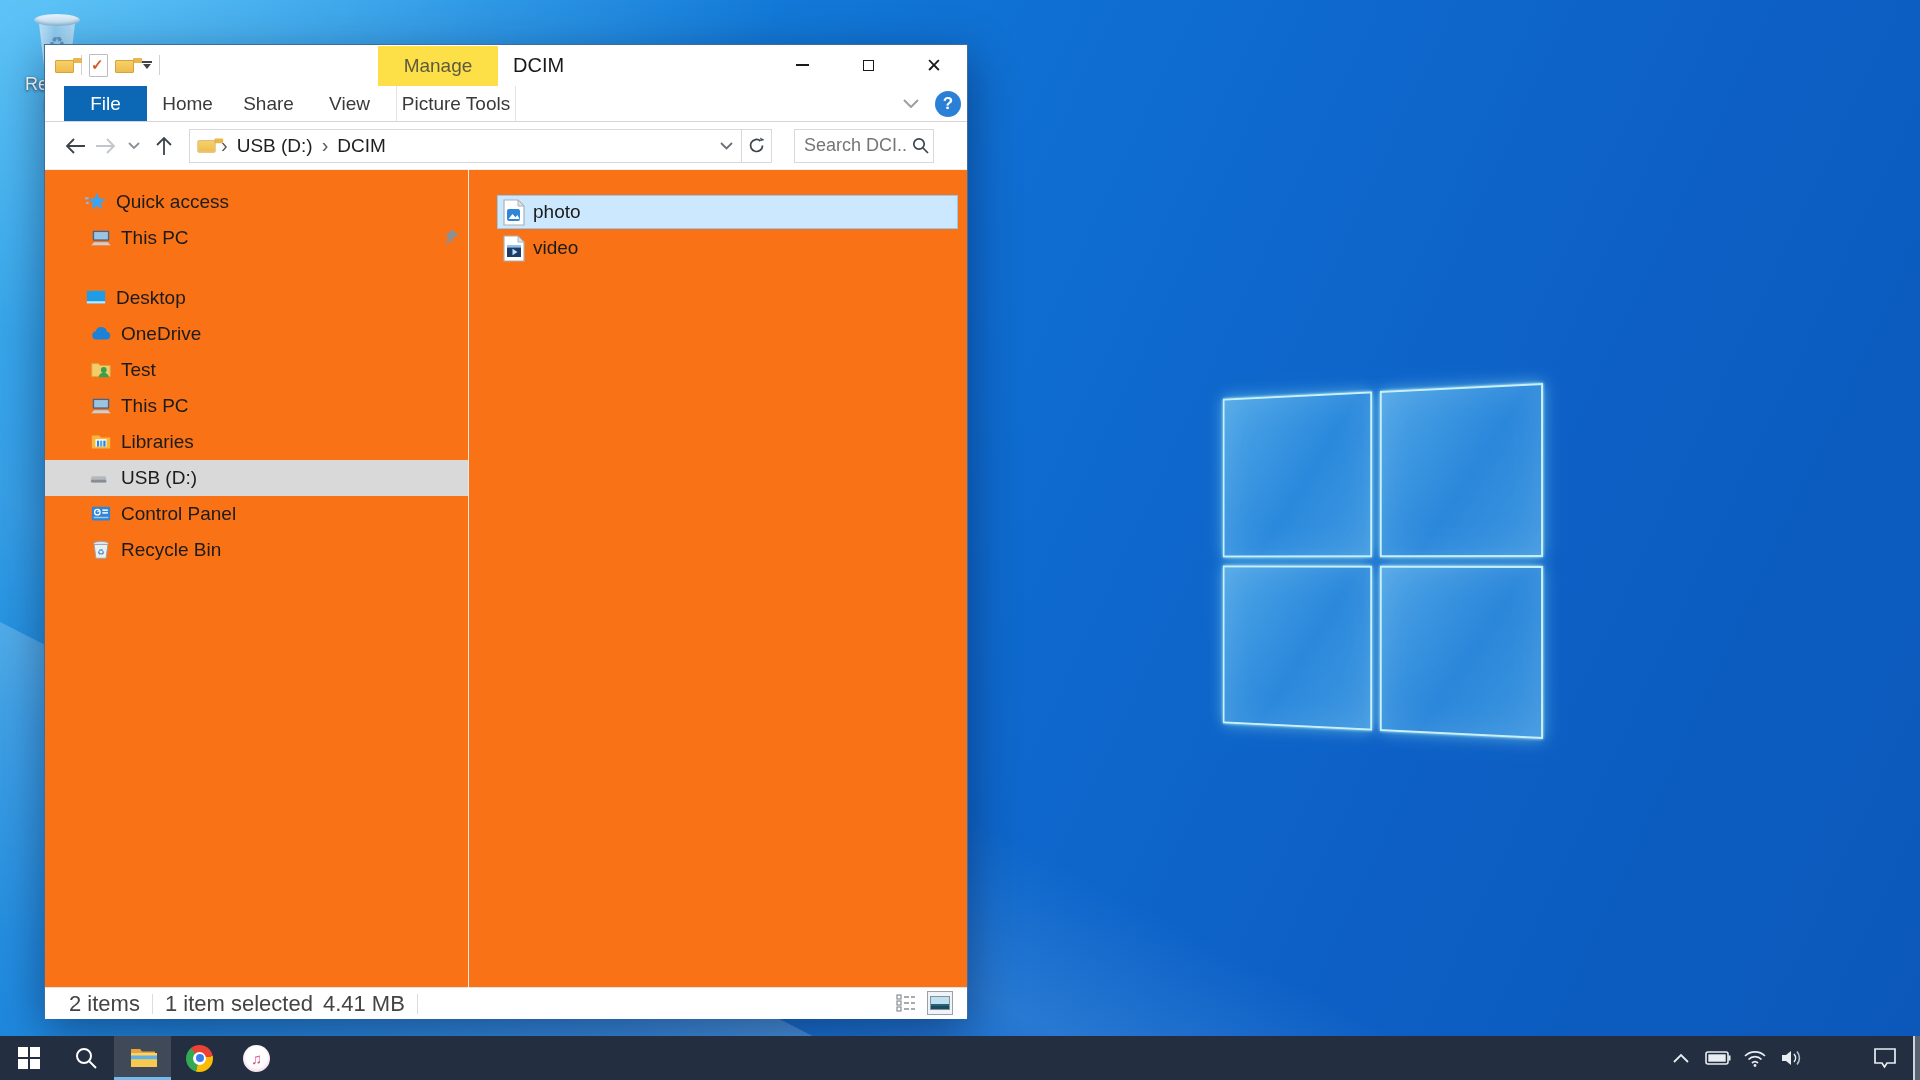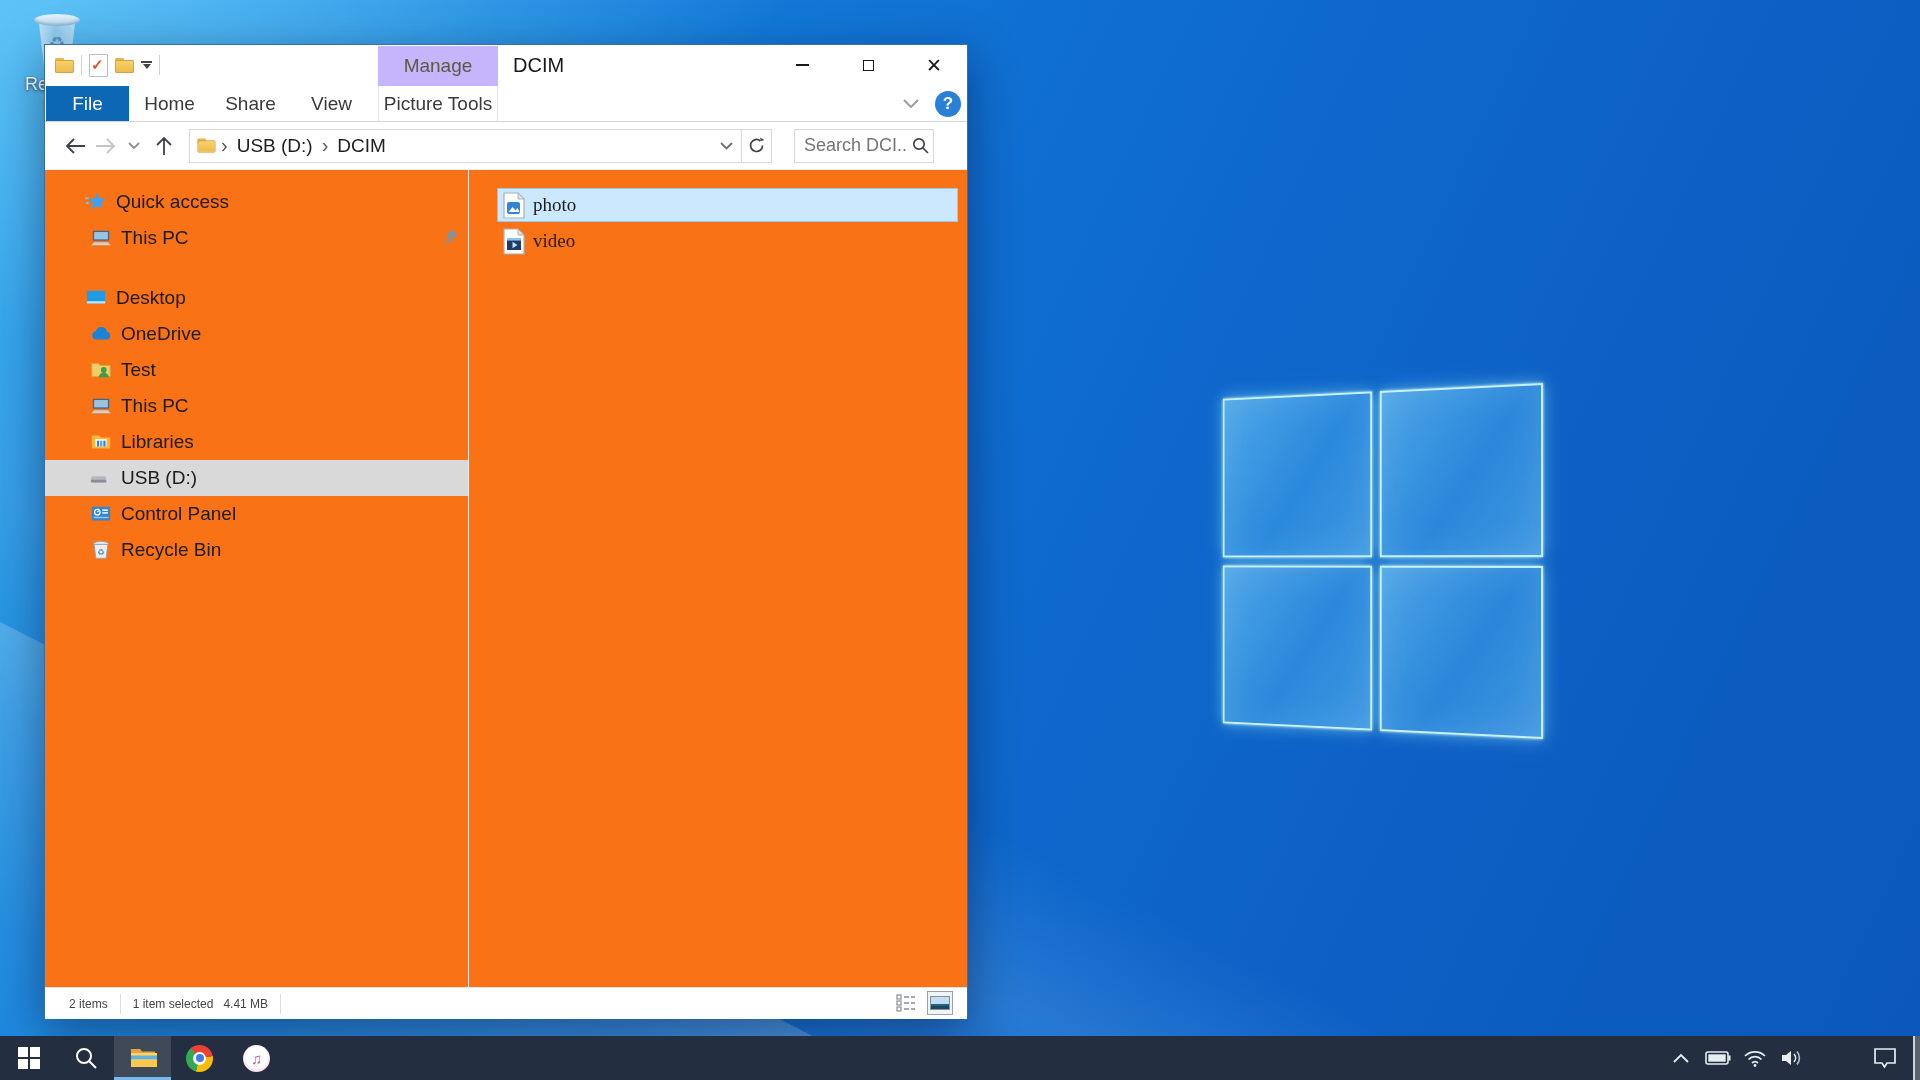--- a/index.html
+++ b/index.html
@@ -37,32 +37,32 @@
   .qat{position:absolute;left:10px;top:6px;display:flex;align-items:center;gap:7px;height:28px;}
   .qat .sep{width:1px;height:20px;background:#d0d0d0;}
   .fold16{width:19px;height:15px;position:relative;}
   .fold16 .tab{position:absolute;left:0;top:0;width:9px;height:5px;background:#e8b64c;border-radius:1px;}
   .fold16 .bod{position:absolute;left:0;top:2px;width:19px;height:13px;background:linear-gradient(#f6d168,#eebc4e);border-radius:1px;border:1px solid #d8a33c;box-sizing:border-box;}
   .chkdoc{width:17px;height:21px;background:#fff;border:1px solid #b9bec3;border-radius:1px;position:relative;}
   .chkdoc:after{content:"✓";position:absolute;left:1px;top:1px;font-size:15px;font-weight:bold;color:#d9531e;}
   .qat-chev{display:flex;flex-direction:column;align-items:center;gap:1px;}
   .qat-chev .bar{width:11px;height:2px;background:#444;}
   .qat-chev .tri{width:0;height:0;border-left:4px solid transparent;border-right:4px solid transparent;border-top:5px solid #444;}
-  .manage-block{position:absolute;left:333px;top:1px;width:120px;height:40px;background:#c4b5fd;
+  .manage-block{position:absolute;left:333px;top:1px;width:120px;height:40px;background:#fde047;
     display:flex;align-items:center;justify-content:center;font-size:19px;color:#5e5a40;}
   .win-title{position:absolute;left:468px;top:9px;font-size:20px;color:#191919;}
   .win-controls{position:absolute;right:0;top:0;display:flex;height:40px;}
   .wc{width:66px;display:flex;align-items:center;justify-content:center;}
   .wc-min{width:13px;height:2px;background:#1a1a1a;}
   .wc-max{width:11px;height:11px;border:1.5px solid #1a1a1a;box-sizing:border-box;}
   .wc-close{font-size:19px;color:#1a1a1a;line-height:1;}
   
   .tabrow{position:relative;height:35px;border-bottom:1px solid #d5d5d5;background:#fff;}
   .tab{position:absolute;top:0;height:35px;display:flex;align-items:center;justify-content:center;
-    font-size:19px;color:#3a3a3a;}
+    font-size:19px;color:#3a3a3a;margin-left:18px;}
   .tab-file{left:1px;width:83px;background:#0c68b4;color:#fff;}
   .tab-home{left:84px;width:81px;} .tab-share{left:165px;width:81px;} .tab-view{left:246px;width:81px;}
   .tab-ptools{left:333px;width:120px;border-left:1px solid #e3e3e3;border-right:1px solid #e3e3e3;box-sizing:border-box;}
   .ribbon-extra{position:absolute;right:6px;top:0;height:35px;display:flex;align-items:center;gap:16px;}
   .rib-chev svg{display:block;}
   .help-btn{width:26px;height:26px;border-radius:50%;background:#2a7fd6;color:#fff;font-size:17px;font-weight:bold;
     display:flex;align-items:center;justify-content:center;}
   
   .addrrow{position:relative;height:48px;display:flex;align-items:center;border-bottom:1px solid #eee;box-sizing:border-box;background:#fff;}
   .navbtn{display:flex;align-items:center;justify-content:center;}
@@ -81,27 +81,27 @@
   .search-mag{width:26px;display:flex;justify-content:center;}
   
   .content{position:relative;height:817px;background:#f97316;}
   .sidebar{position:absolute;left:0;top:0;width:424px;height:100%;border-right:1px solid #ececec;box-sizing:border-box;padding-top:14px;}
   .side-row{position:relative;height:36px;display:flex;align-items:center;padding-left:40px;font-size:19px;color:#1b1b1b;}
   .side-row.child{padding-left:45px;}
   .side-row.gap{margin-top:24px;}
   .side-row.selected{background:#d9d9d9;}
   .sicon{width:22px;height:22px;margin-right:9px;flex:0 0 22px;display:flex;align-items:center;justify-content:center;}
   .pin{position:absolute;right:8px;top:8px;}
-  .filelist{position:absolute;left:452px;top:18px;width:461px;font-family:Liberation Serif, serif;}
+  .filelist{position:absolute;left:452px;top:25px;width:461px;}
   .file-row{height:34px;display:flex;align-items:center;border:1px solid transparent;box-sizing:border-box;margin-bottom:2px;}
   .file-row.selected{background:#cce8ff;border-color:#91c9f7;}
   .ficon{width:22px;height:26px;margin:0 8px 0 5px;flex:0 0 22px;}
   .fname{font-size:19px;color:#1b1b1b;}
   
-  .statusbar{position:relative;height:31px;border-top:1px solid #e4e4e4;display:flex;align-items:center;font-size:12px;color:#444;background:#fff;}
+  .statusbar{position:relative;height:31px;border-top:1px solid #e4e4e4;display:flex;align-items:center;font-size:22px;color:#444;background:#fff;}
   .st-sep{width:1px;height:20px;background:#dcdcdc;margin:0 12px;}
   .st-items{margin-left:24px;}
   .st-size{margin-left:10px;}
   .viewbtns{position:absolute;right:14px;top:3px;display:flex;gap:8px;align-items:center;}
   .vb{width:26px;height:24px;display:flex;align-items:center;justify-content:center;box-sizing:border-box;}
   .vb.active{border:1px solid #9aa0a6;background:#eef4fa;}
   .thumbicon{width:20px;height:14px;border:1px solid #8a8f94;background:linear-gradient(to bottom,#bfe0f2 0 55%,#2e5f72 55% 75%,#174b60 75% 100%);box-sizing:border-box;}
   
   .taskbar{position:absolute;left:0;bottom:0;width:1920px;height:44px;background:#232e40;z-index:10;display:flex;align-items:center;}
   .tb-btn{width:57px;height:44px;display:flex;align-items:center;justify-content:center;position:relative;}

